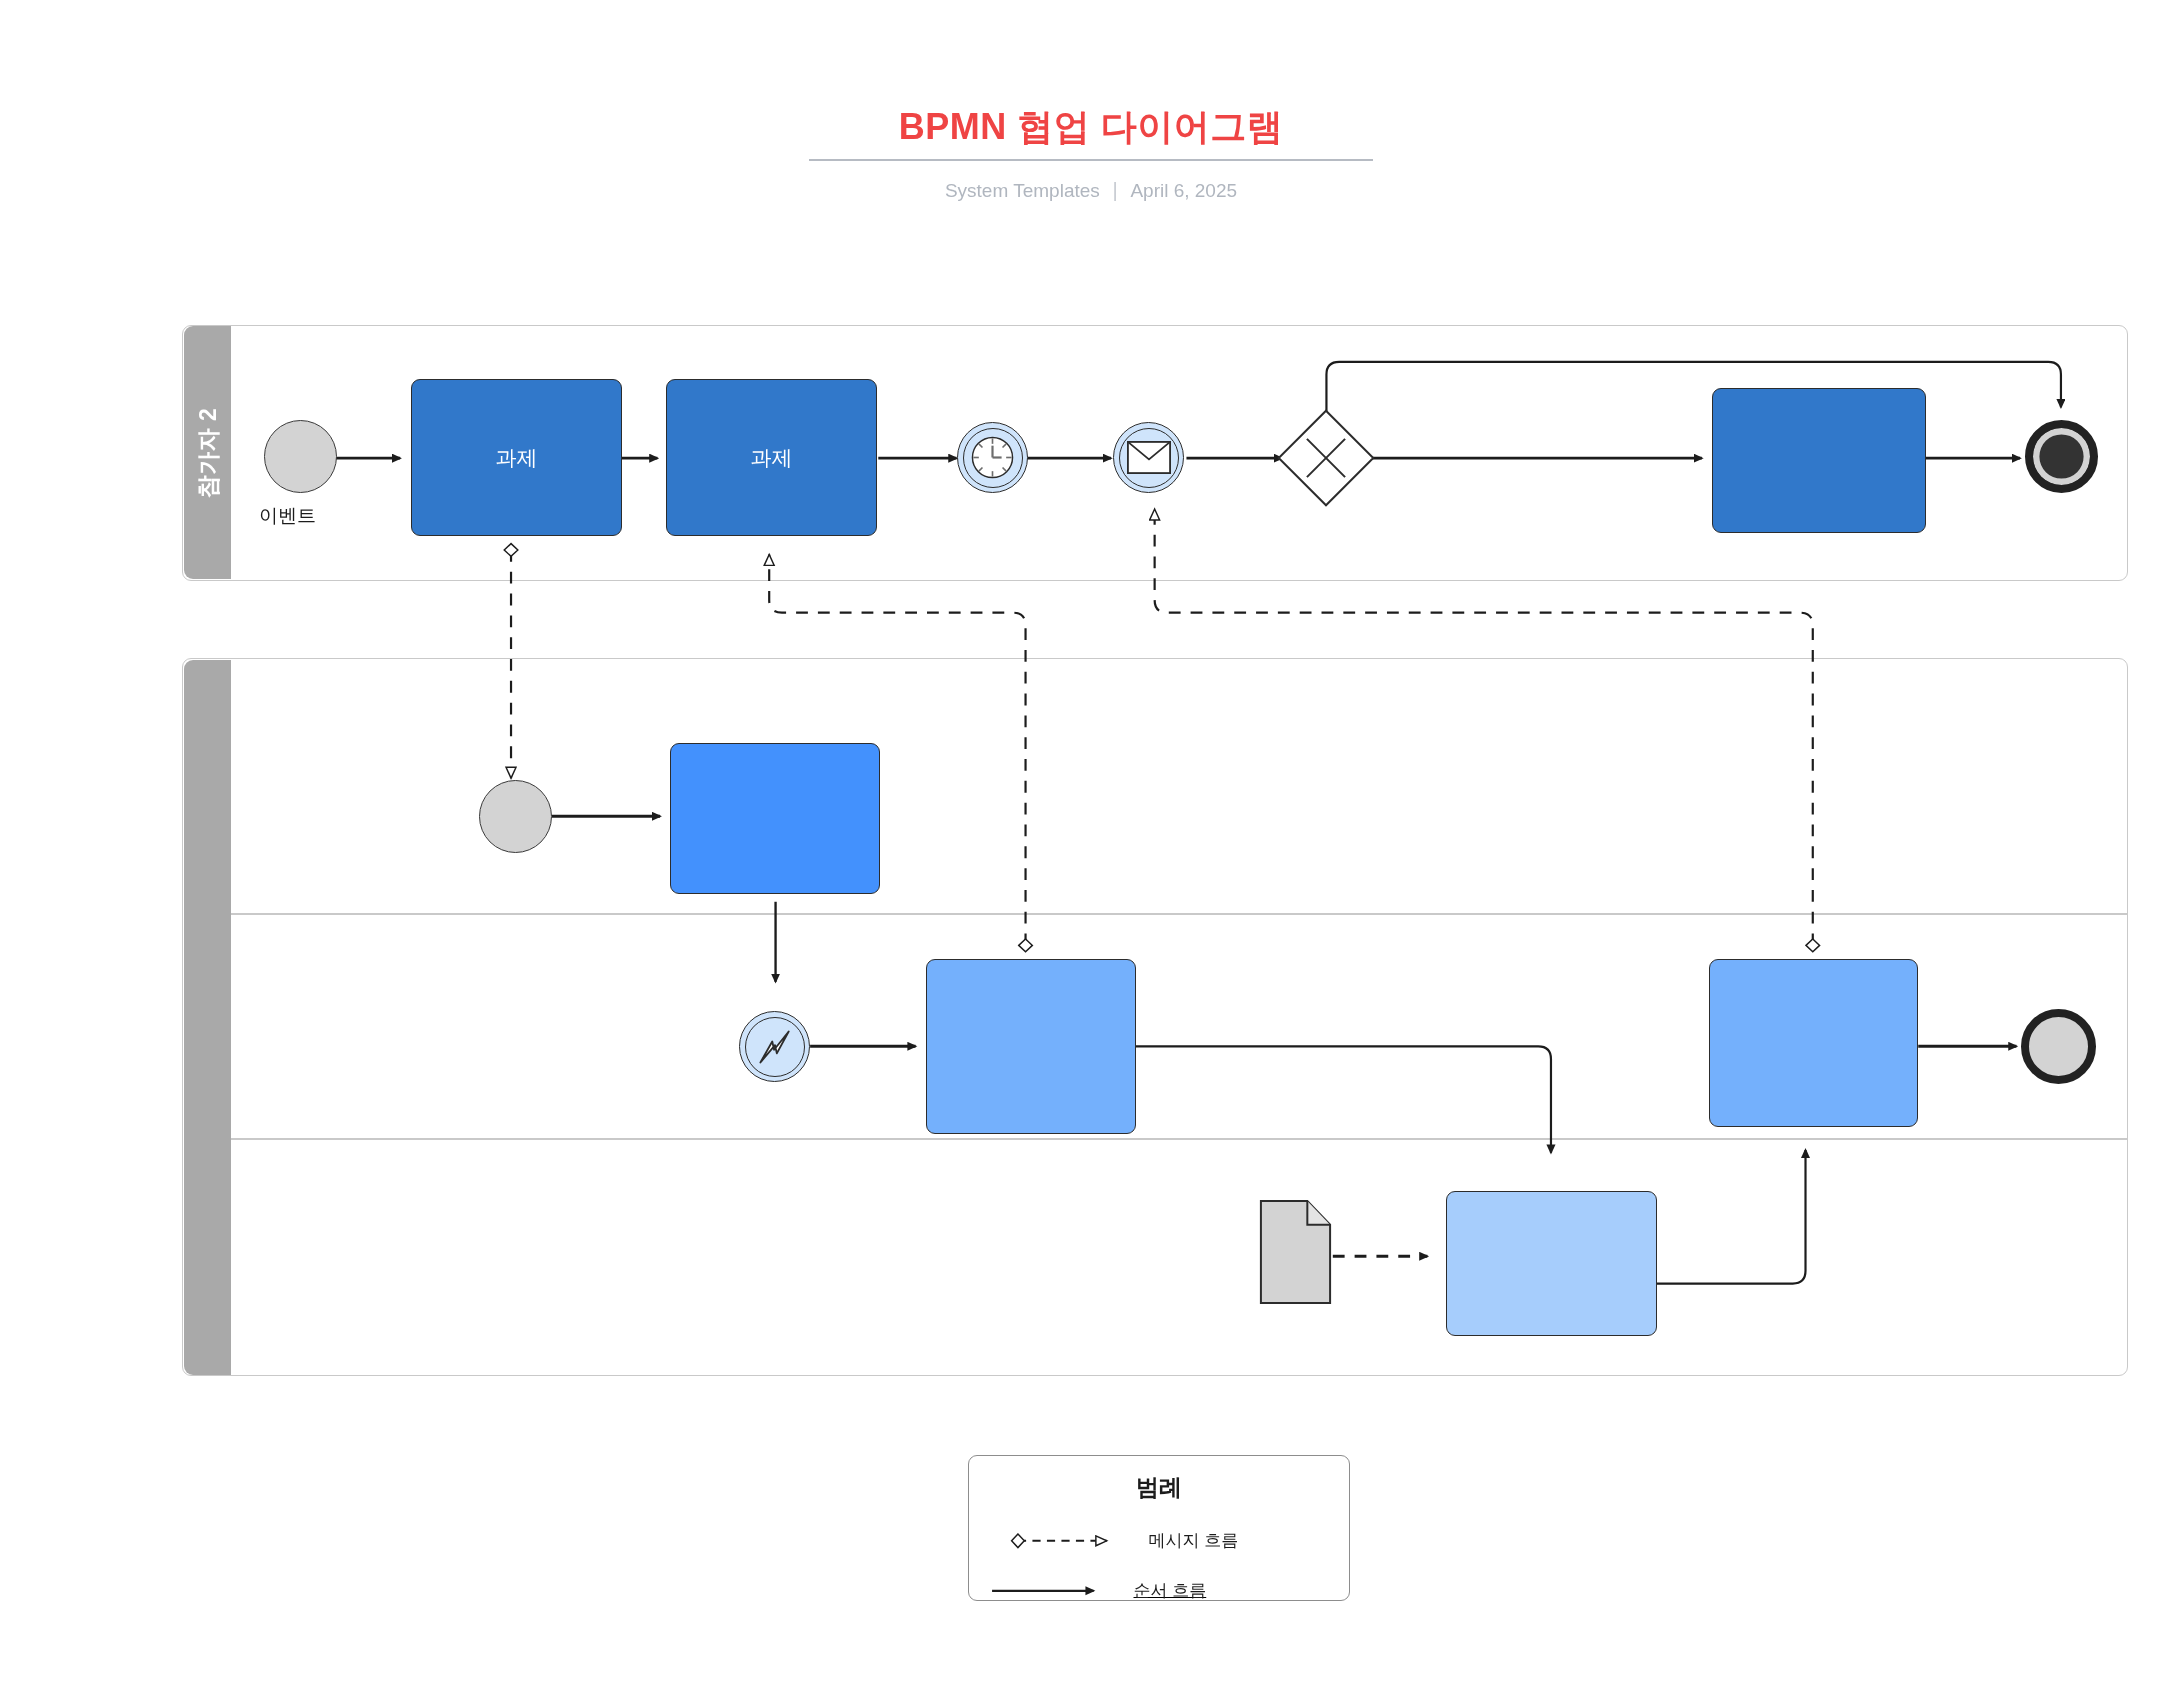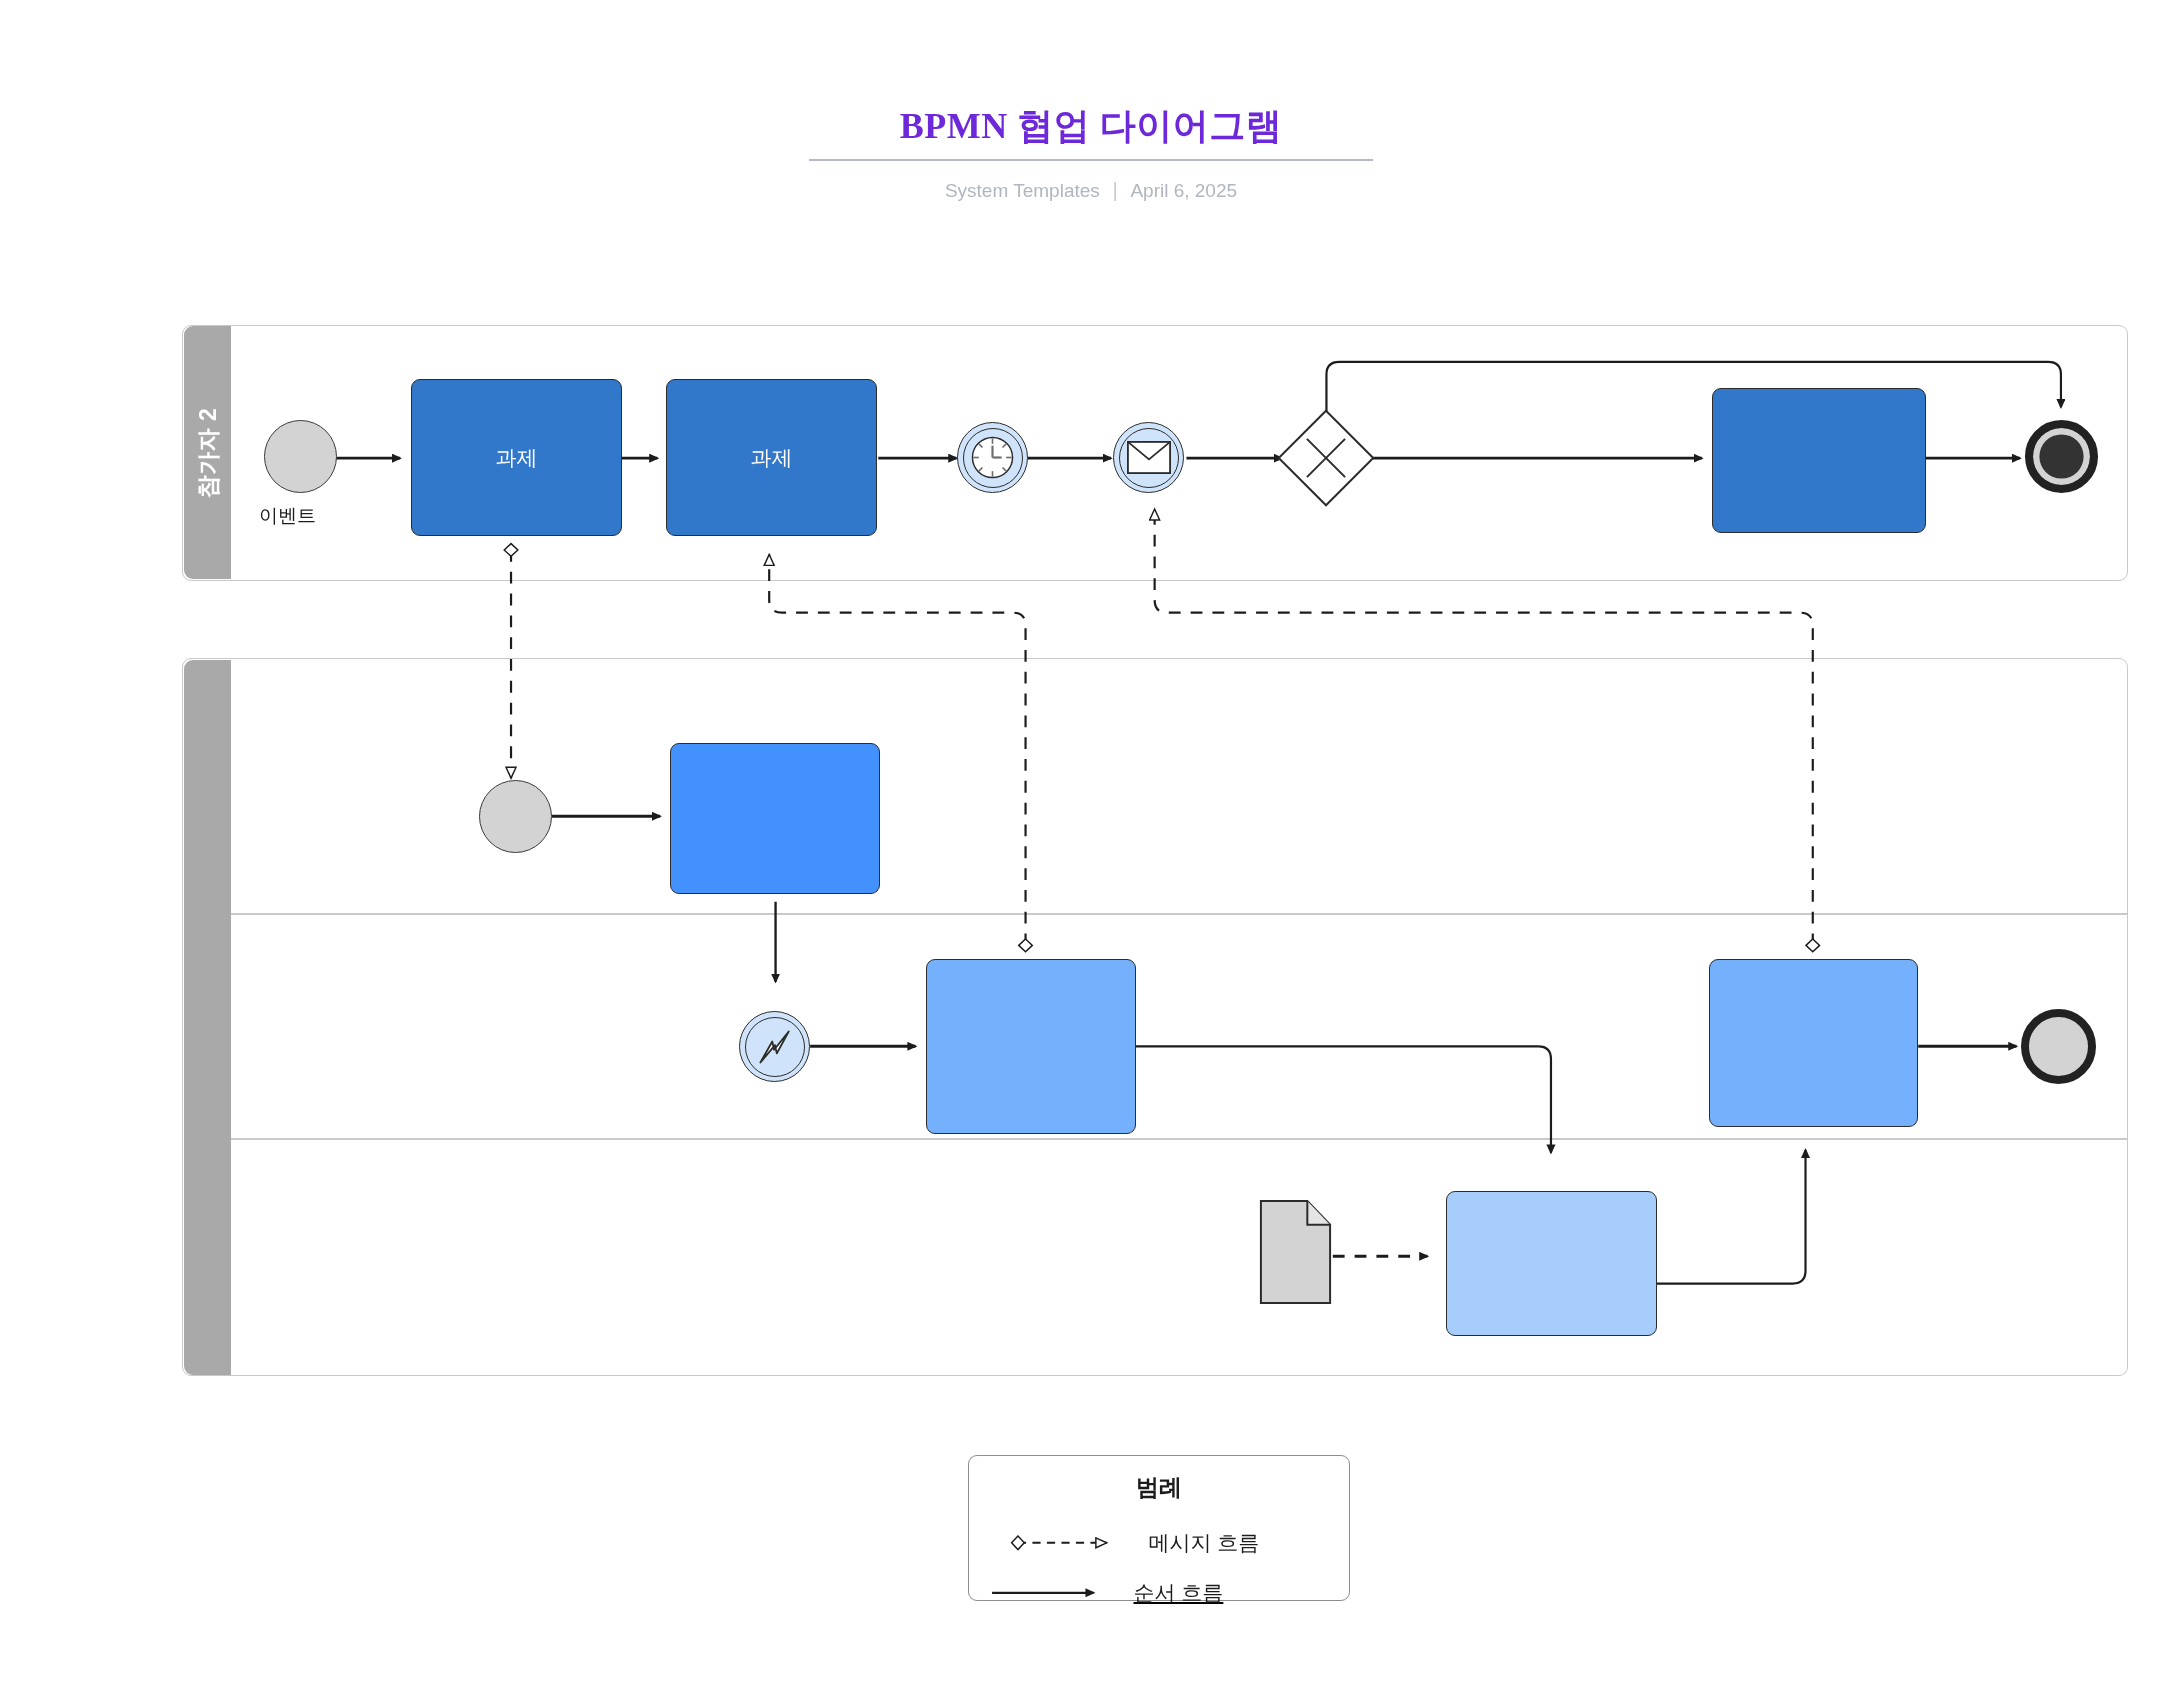--- a/index.html
+++ b/index.html
@@ -19,24 +19,23 @@
   #header {
     position: absolute;
     left: 0;
     top: 107px;
     width: 2182px;
     text-align: center;
   }
   #doc-title {
     font-size: 36px;
     font-weight: bold;
-    color: #6d28d9;
+    color: #ef4444;
     letter-spacing: 0.5px;
     line-height: 1.1;
-    font-family: Liberation Serif, serif;
   }
   #title-rule {
     width: 564px;
     height: 1.8px;
     background: #b6bbc3;
     margin: 12.7px auto 0 auto;
   }
   #subtitle {
     margin-top: 18px;
     font-size: 19px;
@@ -175,21 +174,21 @@
     font-size: 23px;
     font-weight: bold;
     color: #1c1c1c;
   }
   .legend-row {
     position: absolute;
     display: flex;
     align-items: center;
   }
   .legend-label {
-    font-size: 21px;
+    font-size: 17px;
     color: #1c1c1c;
     white-space: nowrap;
   }
 
   svg { overflow: visible; }
 </style>
 </head>
 <body>
 
 <div id="header">

